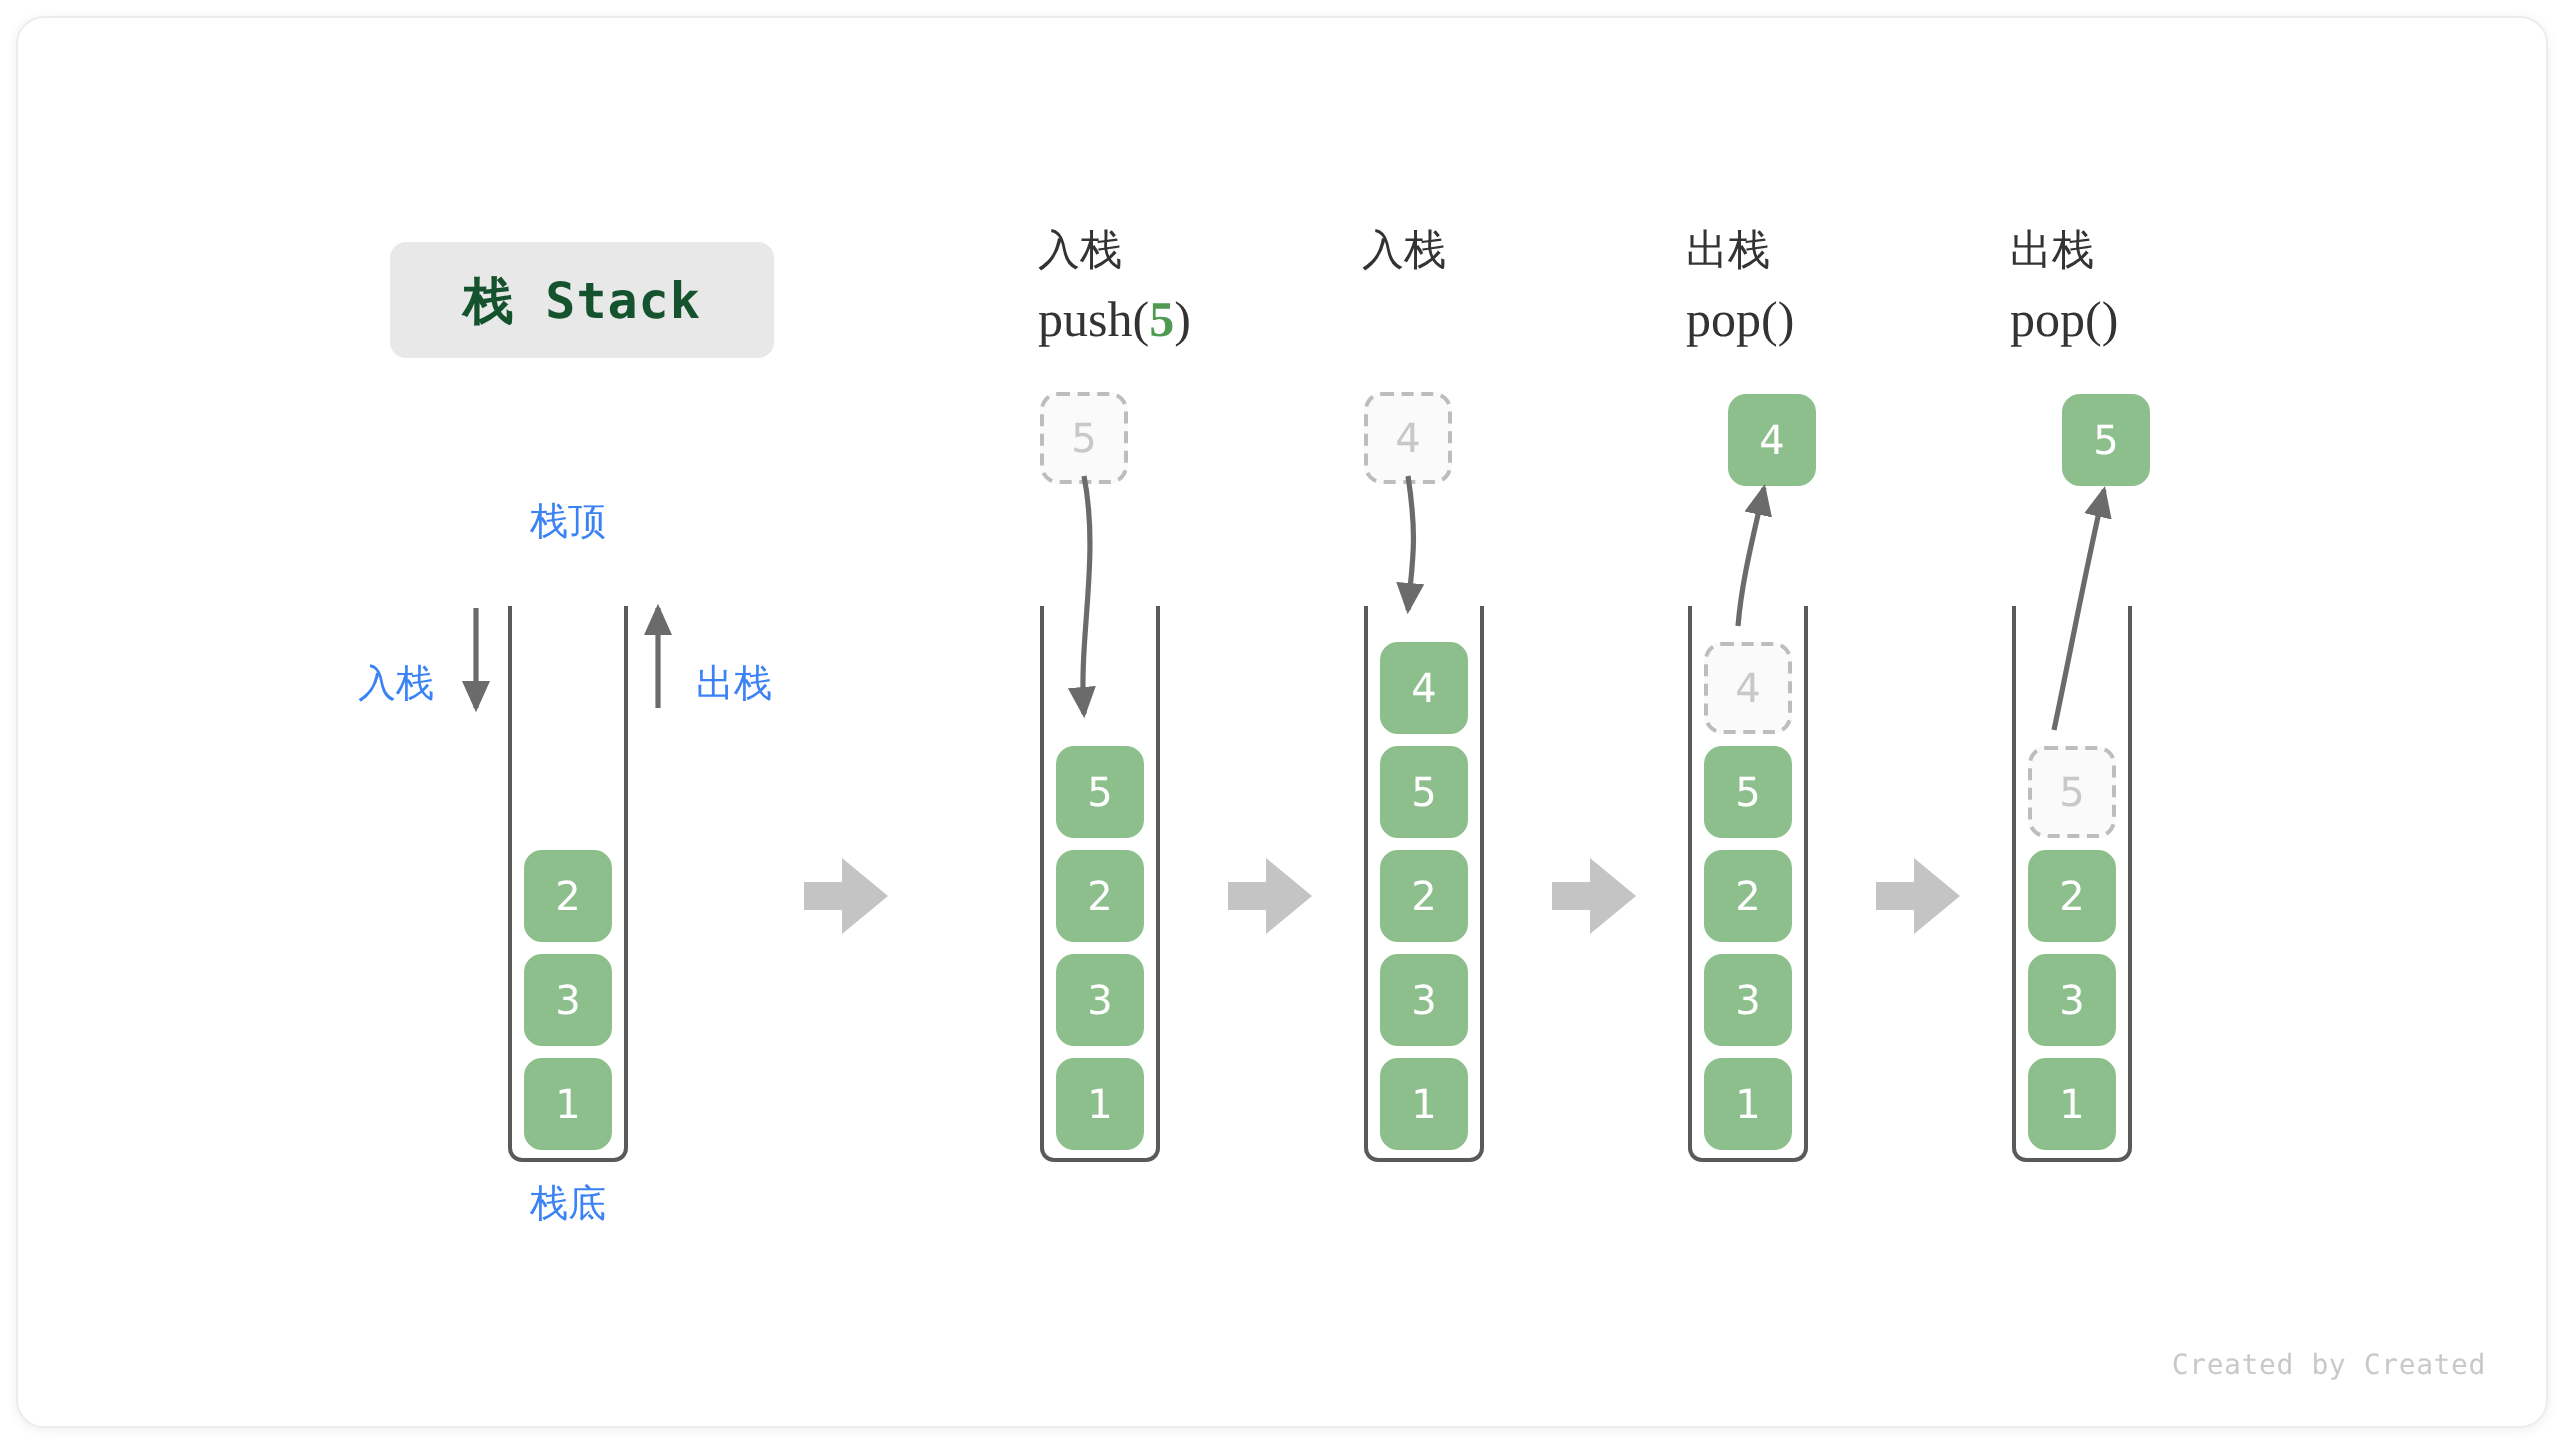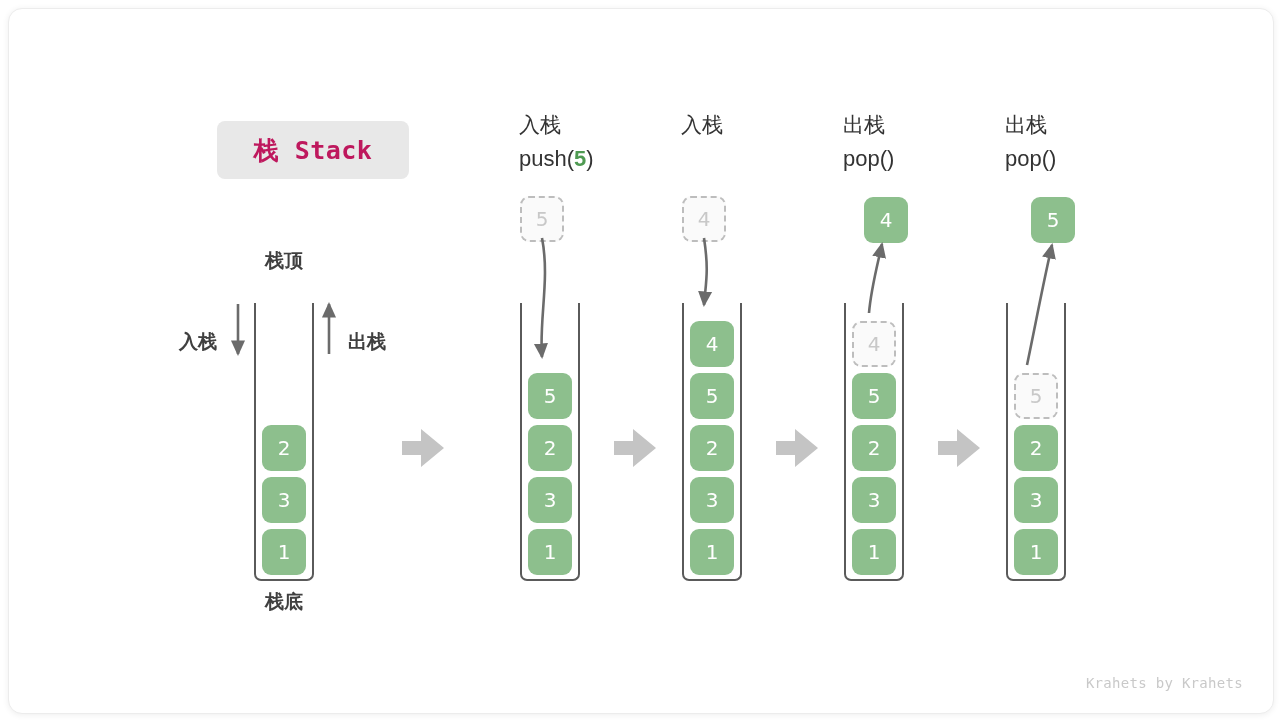--- a/index.html
+++ b/index.html
@@ -32,47 +32,46 @@
     left: 186px; top: 112px;
     width: 192px; height: 58px;
     background: #e8e8e8;
     border-radius: 8px;
     display: flex;
     align-items: center;
     justify-content: center;
     font-family: "DejaVu Sans Mono", "Liberation Mono", monospace;
     font-size: 25px;
     font-weight: bold;
-    color: #be185d;
+    color: #14532d;
     letter-spacing: 0.5px;
-    margin-left: 22px;
   }
 
   
   .cn-label {
     font-size: 19px;
-    font-weight: bold;
-    color: #404040;
+    font-weight: normal;
+    color: #3b82f6;
     white-space: nowrap;
   }
   .col-head {
     width: 150px;
     text-align: left;
     line-height: 1.55;
     white-space: nowrap;
   }
   .col-head .cn {
     font-size: 21px;
     color: #333333;
     font-family: "DejaVu Sans", "Liberation Sans", sans-serif;
   }
   .col-head .code {
-    font-size: 22px;
+    font-size: 25px;
     color: #333333;
-    font-family: Liberation Sans, sans-serif;
+    font-family: Liberation Serif, serif;
   }
   .col-head .code .num { color: #4f9a52; font-weight: bold; }
 
   
   .stack-container {
     width: 60px;
     border-left: 2px solid #5a5a5a;
     border-right: 2px solid #5a5a5a;
     border-bottom: 2px solid #5a5a5a;
     border-top: none;
@@ -227,15 +226,15 @@
       <path d="M605,432 h19 v-12 l23,19 -23,19 v-12 h-19 z"></path>
     </g>
     <g fill="#c4c4c4">
       <path d="M767,432 h19 v-12 l23,19 -23,19 v-12 h-19 z"></path>
     </g>
     <g fill="#c4c4c4">
       <path d="M929,432 h19 v-12 l23,19 -23,19 v-12 h-19 z"></path>
     </g>
   </svg>
 
-  <div class="abs" id="footer">Krahets by Krahets</div>
+  <div class="abs" id="footer">Created by Created</div>
 
 </div>
 
 </body></html>

